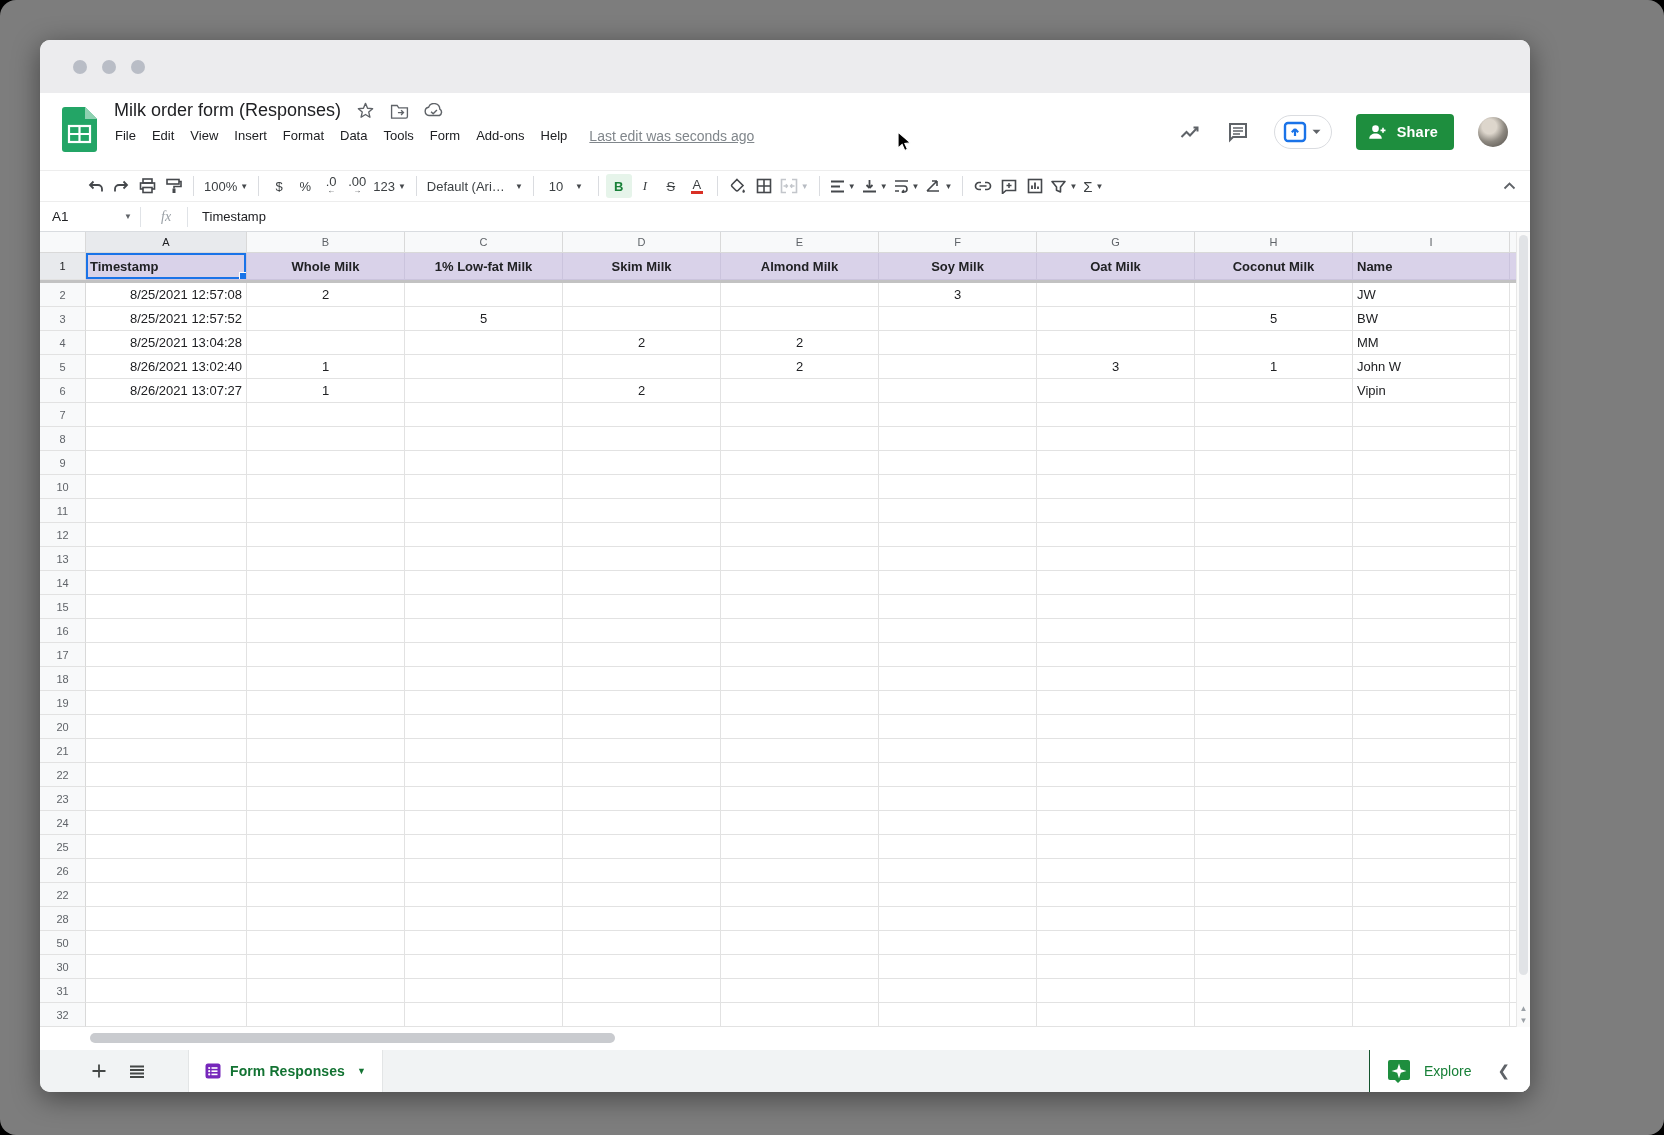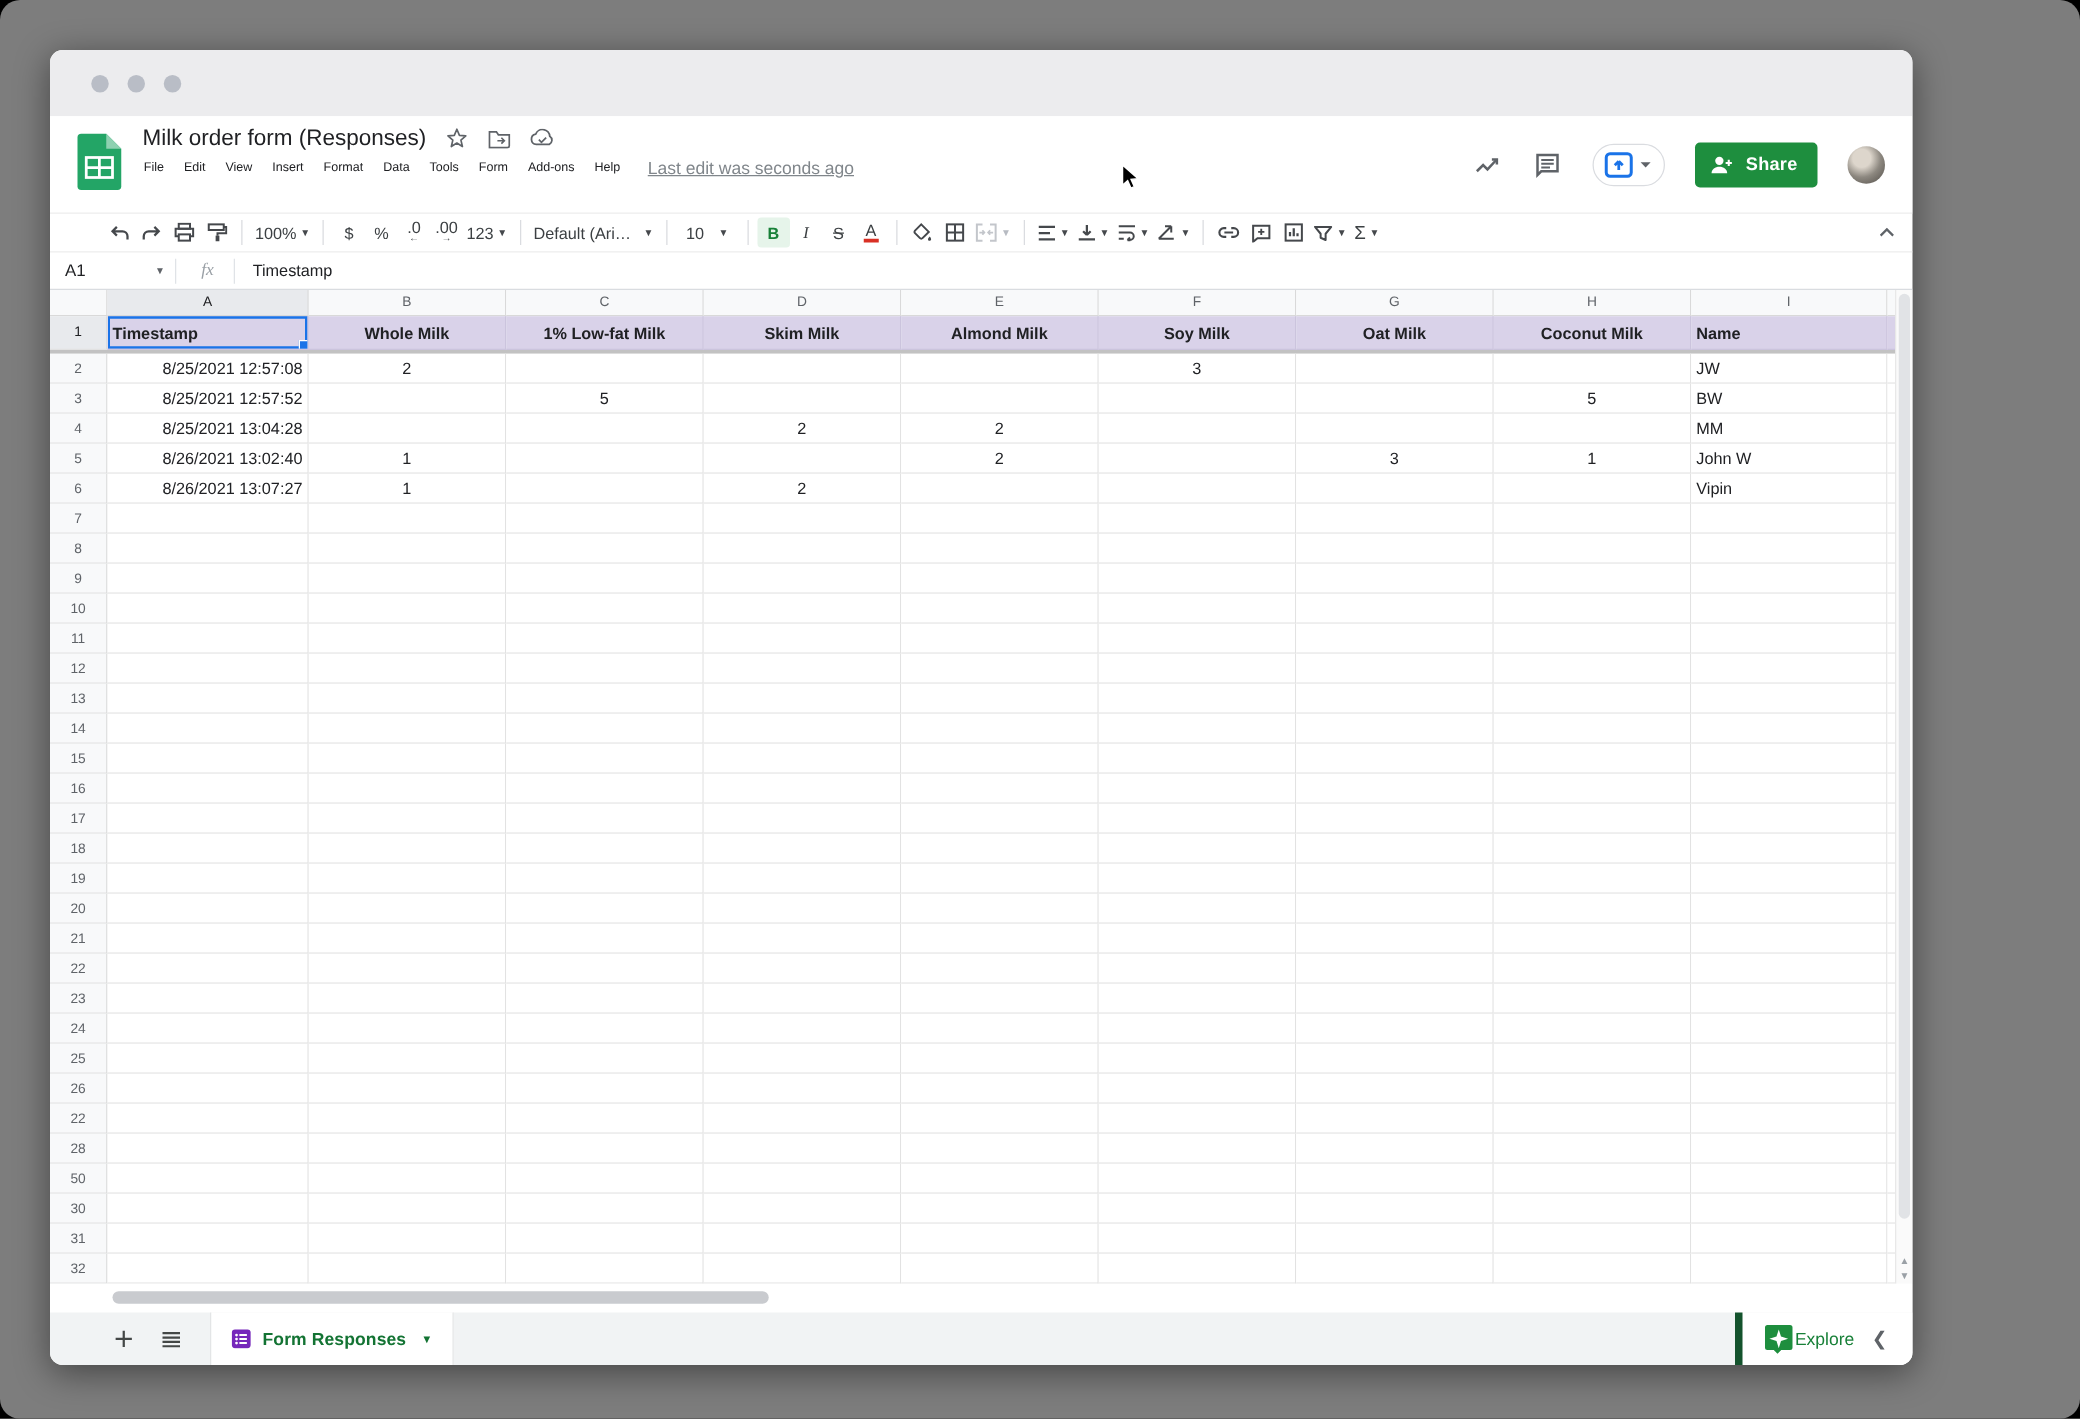--- a/index.html
+++ b/index.html
@@ -14,21 +14,21 @@
   .dot { width:14px; height:14px; border-radius:50%; background:#b9bdc6; margin-right:15px; }
 
   
   .app-header { height:77px; display:flex; background:#fff; }
   .logo-wrap { padding:13px 16px 0 21px; }
   .title-block { padding-top:7px; }
   .title-row { display:flex; align-items:center; gap:15px; }
   .doc-title { font-size:18px; color:#202124; }
   .doc-icon { color:#5f6368; display:flex; align-items:center; }
   .menu-row { display:flex; align-items:center; margin-top:5px; margin-left:-7px; }
-  .menu-item { font-size:10px; color:#202124; padding:2px 8px; border-radius:4px; cursor:default; }
+  .menu-item { font-size:13px; color:#202124; padding:2px 8px; border-radius:4px; cursor:default; }
   .last-edit { font-size:14px; color:#80868b; text-decoration:underline; margin-left:14px; }
   .header-right { margin-left:auto; display:flex; align-items:center; gap:24px; padding-right:22px; }
   .hdr-ic { color:#5f6368; display:flex; }
   .pill-btn { border:1px solid #dadce0; border-radius:18px; height:34px; padding:0 10px 0 8px;
               display:flex; align-items:center; gap:5px; background:#fff; }
   .share-btn { background:#1e8e3e; color:#fff; height:36px; border-radius:4px; padding:0 16px 0 12px;
                display:flex; align-items:center; gap:9px; font-size:14.5px; font-weight:bold; letter-spacing:.2px; }
   .avatar { width:30px; height:30px; border-radius:50%;
             background:radial-gradient(circle at 38% 32%, #ddd6cc 0 26%, #8d8880 55%, #4e4a45 100%); }
 
@@ -87,25 +87,25 @@
   .vthumb { position:absolute; left:2px; right:2px; top:3px; height:740px; background:#e1e3e6; border-radius:5px; }
   .varrows { position:absolute; left:0; right:0; bottom:2px; display:flex; flex-direction:column; align-items:center; gap:3px; color:#9aa0a6; font-size:8px; }
   .hscroll-strip { position:absolute; left:0; right:0; top:987px; height:23px; background:#fff; }
   .hthumb { position:absolute; left:50px; top:6px; width:525px; height:10px; background:#c9cbcf; border-radius:5px; }
 
   
   .sheet-bar { position:absolute; left:0; right:0; bottom:0; height:42px; background:#f1f3f4; display:flex; align-items:center; }
   .sb-btn { width:34px; height:34px; display:flex; align-items:center; justify-content:center; color:#444746; }
   .sb-left { display:flex; align-items:center; gap:4px; padding-left:42px; }
   .sheet-tab { height:42px; background:#fff; display:flex; align-items:center; gap:9px; padding:0 16px 0 16px;
-               margin-left:14px; border-left:1px solid #e3e5e6; border-right:1px solid #e3e5e6; }
+               margin-left:34px; border-left:1px solid #e3e5e6; border-right:1px solid #e3e5e6; }
   .tab-label { font-size:14px; font-weight:bold; color:#137333; letter-spacing:.1px; }
   .tab-caret { font-size:9px; color:#137333; margin-left:3px; }
-  .explore-sec { margin-left:auto; height:42px; background:#fff; border-left:6px solid #14532d;
-                 display:flex; align-items:center; gap:0; padding:0 20px 0 16px; }
+  .explore-sec { margin-left:auto; height:42px; background:#fff; border-left:1px solid #14532d;
+                 display:flex; align-items:center; gap:12px; padding:0 20px 0 16px; }
   .explore-label { font-size:14px; color:#188038; }
   .collapse-chev { color:#5f6368; font-size:15px; padding-left:14px; }
 
   .cursor { position:absolute; left:897px; top:131px; z-index:50; }
   svg.ic { display:block; }
 </style>
 </head>
 <body>
 
 <div class="desktop">

